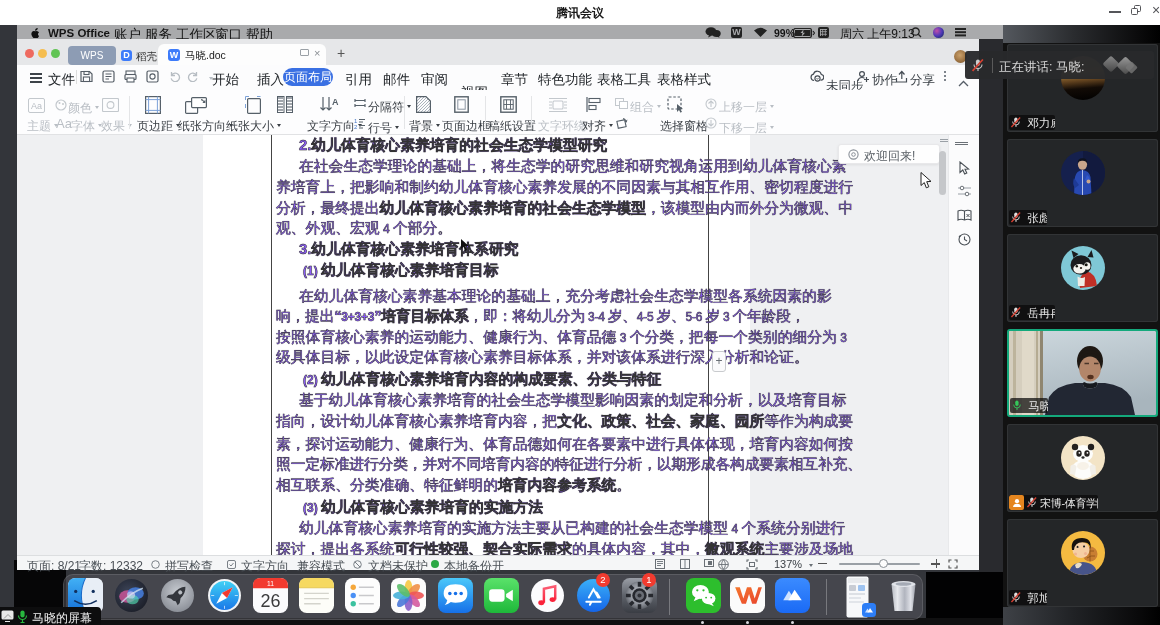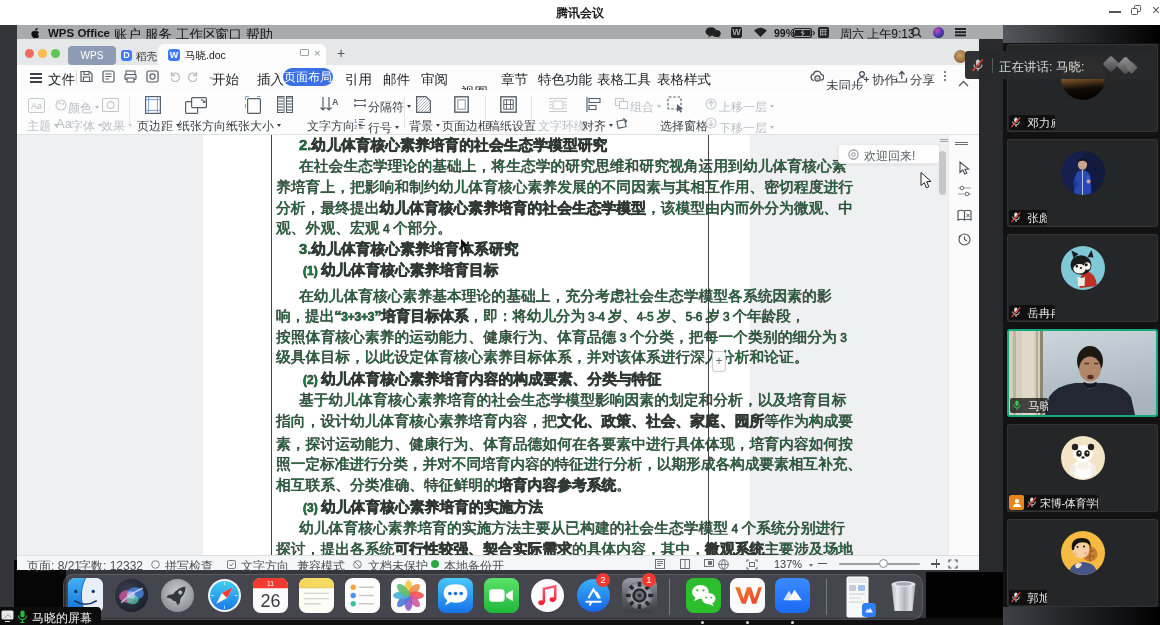--- a/index.html
+++ b/index.html
@@ -296,21 +296,21 @@
     <div class="abs dis" style="left:702px;top:30px;">下移一层<i class="ct"></i></div>
   </div>
 
   <div class="abs" style="left:0;top:96px;width:962px;height:420px;background:#eff0f2;"></div>
 
   <div class="abs" style="left:186px;top:96px;width:547px;height:420px;background:#ffffff;"></div>
 
   <div class="abs" style="left:254px;top:96px;width:1px;height:420px;background:#444;"></div>
   <div class="abs" style="left:691px;top:96px;width:1px;height:420px;background:#444;"></div>
 
-  <div id="doctext" style="position:absolute;left:0;top:0;width:962px;height:516px;overflow:hidden;font-size:14.8px;color:#15803d;">
+  <div id="doctext" style="position:absolute;left:0;top:0;width:962px;height:516px;overflow:hidden;font-size:14.8px;color:#8b5cf6;">
     <div class="abs tl b" style="left:282px;top:98.7px;">2.<span class="cjk">幼儿体育核心素养培育的社会生态学模型研究</span></div>
     <div class="abs tl" style="left:282px;top:119.7px;">在社会生态学理论的基础上，将生态学的研究思维和研究视角运用到幼儿体育核心素</div>
     <div class="abs tl" style="left:259px;top:140.7px;">养培育上，把影响和制约幼儿体育核心素养发展的不同因素与其相互作用、密切程度进行</div>
     <div class="abs tl" style="left:259px;top:161.7px;">分析，最终提出<b>幼儿体育核心素养培育的社会生态学模型</b>，该模型由内而外分为微观、中</div>
     <div class="abs tl" style="left:259px;top:181.7px;">观、外观、宏观<span class="n"> 4 </span>个部分。</div>
     <div class="abs tl b" style="left:282px;top:203.2px;">3.<span class="cjk">幼儿体育核心素养培育体系研究</span></div>
     <div class="abs tl b" style="left:286px;top:224.2px;"><span class="n">(1) </span><span class="cjk">幼儿体育核心素养培育目标</span></div>
     <div class="abs tl" style="left:282px;top:250.2px;">在幼儿体育核心素养基本理论的基础上，充分考虑社会生态学模型各系统因素的影</div>
     <div class="abs tl" style="left:259px;top:270.2px;letter-spacing:-0.25px;">响，提出<b>“<span class="n">3+3+3</span>”培育目标体系</b>，即：将幼儿分为<span class="n"> 3-4 </span>岁、<span class="n">4-5 </span>岁、<span class="n">5-6 </span>岁<span class="n"> 3 </span>个年龄段，</div>
     <div class="abs tl" style="left:259px;top:290.7px;">按照体育核心素养的运动能力、健康行为、体育品德<span class="n"> 3 </span>个分类，把每一个类别的细分为<span class="n"> 3</span></div>

